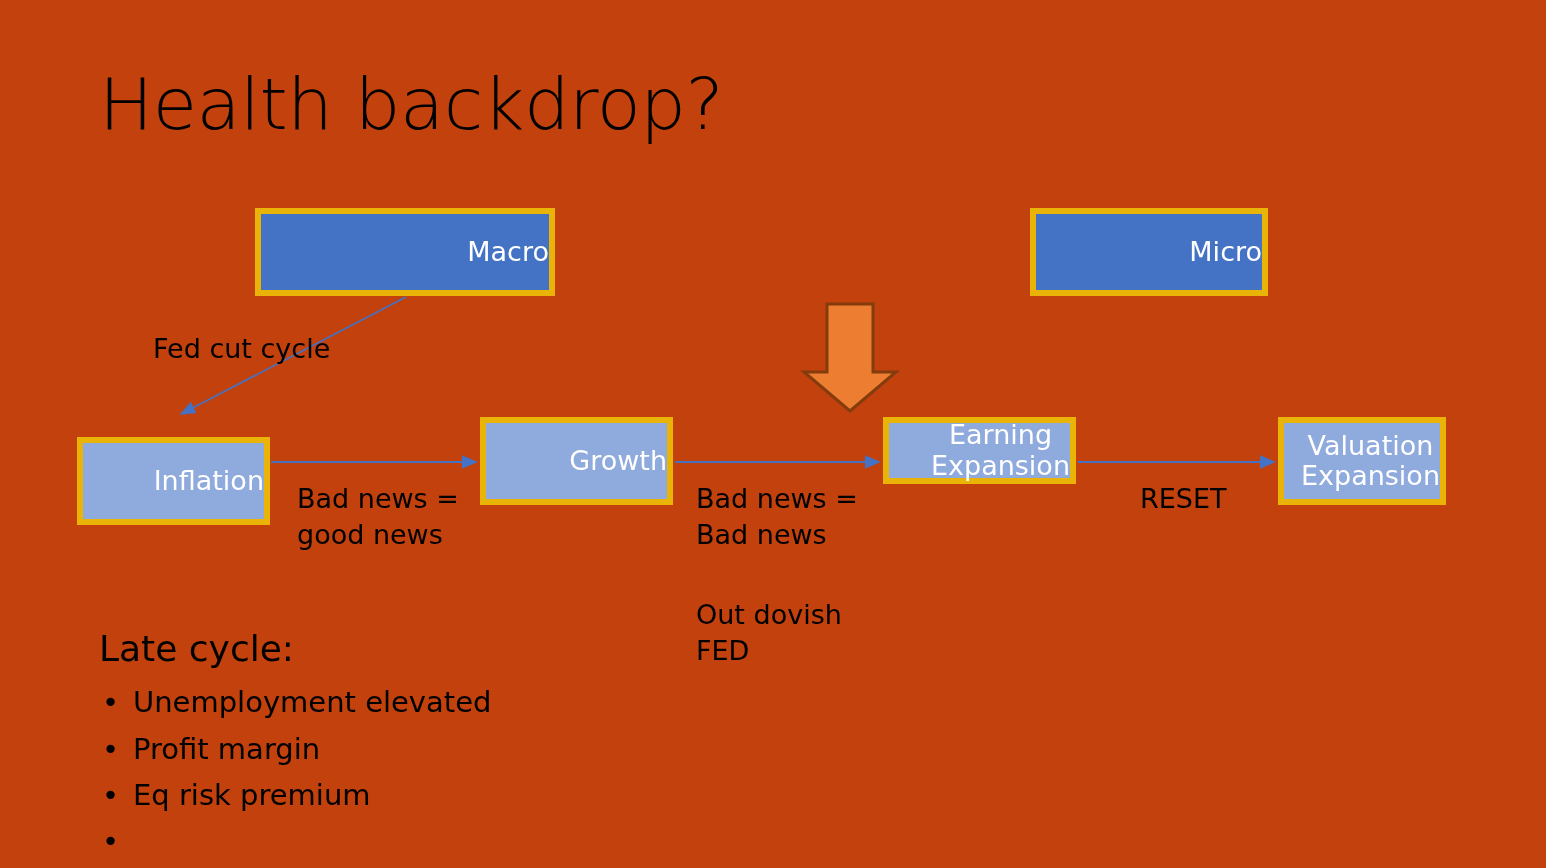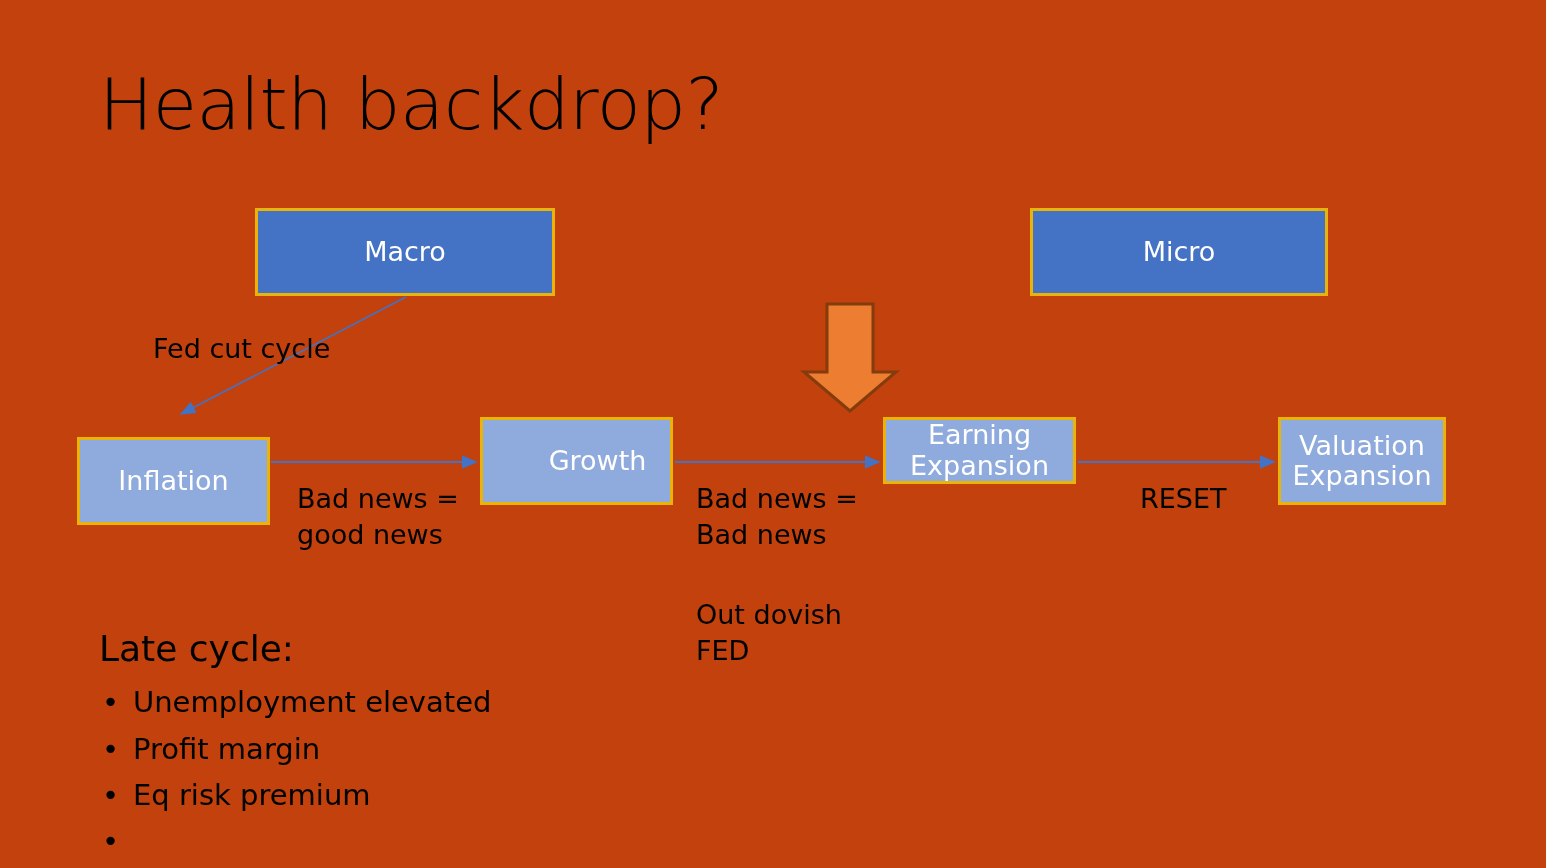--- a/index.html
+++ b/index.html
@@ -30,40 +30,40 @@
     line-height: 1.0;
     white-space: nowrap;
   }
 
   
   .node {
     position: absolute;
     box-sizing: border-box;
     display: flex;
     align-items: center;
-    justify-content: center;
+    justify-content: flex-end;
     text-align: center;
     color: #ffffff;
-    border: 3px solid #eab308;
+    border: 6px solid #eab308;
     line-height: 1.12;
   }
   .node-header {
     background: #4472C4;
     font-size: 27px;
     font-weight: 400;
   }
   .node-stage {
     background: #8FAADC;
     font-size: 27px;
     font-weight: 400;
   }
   .node-label { display: block; }
 
   #node-macro  { left: 255px; top: 208px; width: 300px; height: 88px; }
-  #node-micro  { left: 1030px; top: 208px; width: 298px; height: 88px; }
+  #node-micro  { left: 1030px; top: 208px; width: 238px; height: 88px; }
 
   #node-inflation { left: 77px;   top: 437px; width: 193px; height: 88px; }
   #node-growth    { left: 480px;  top: 417px; width: 193px; height: 88px; padding-left: 42px; }
   #node-earning   { left: 883px;  top: 417px; width: 193px; height: 67px; }
   #node-valuation { left: 1278px; top: 417px; width: 168px; height: 88px; }
 
   
   #connectors {
     position: absolute;
     left: 0; top: 0;

